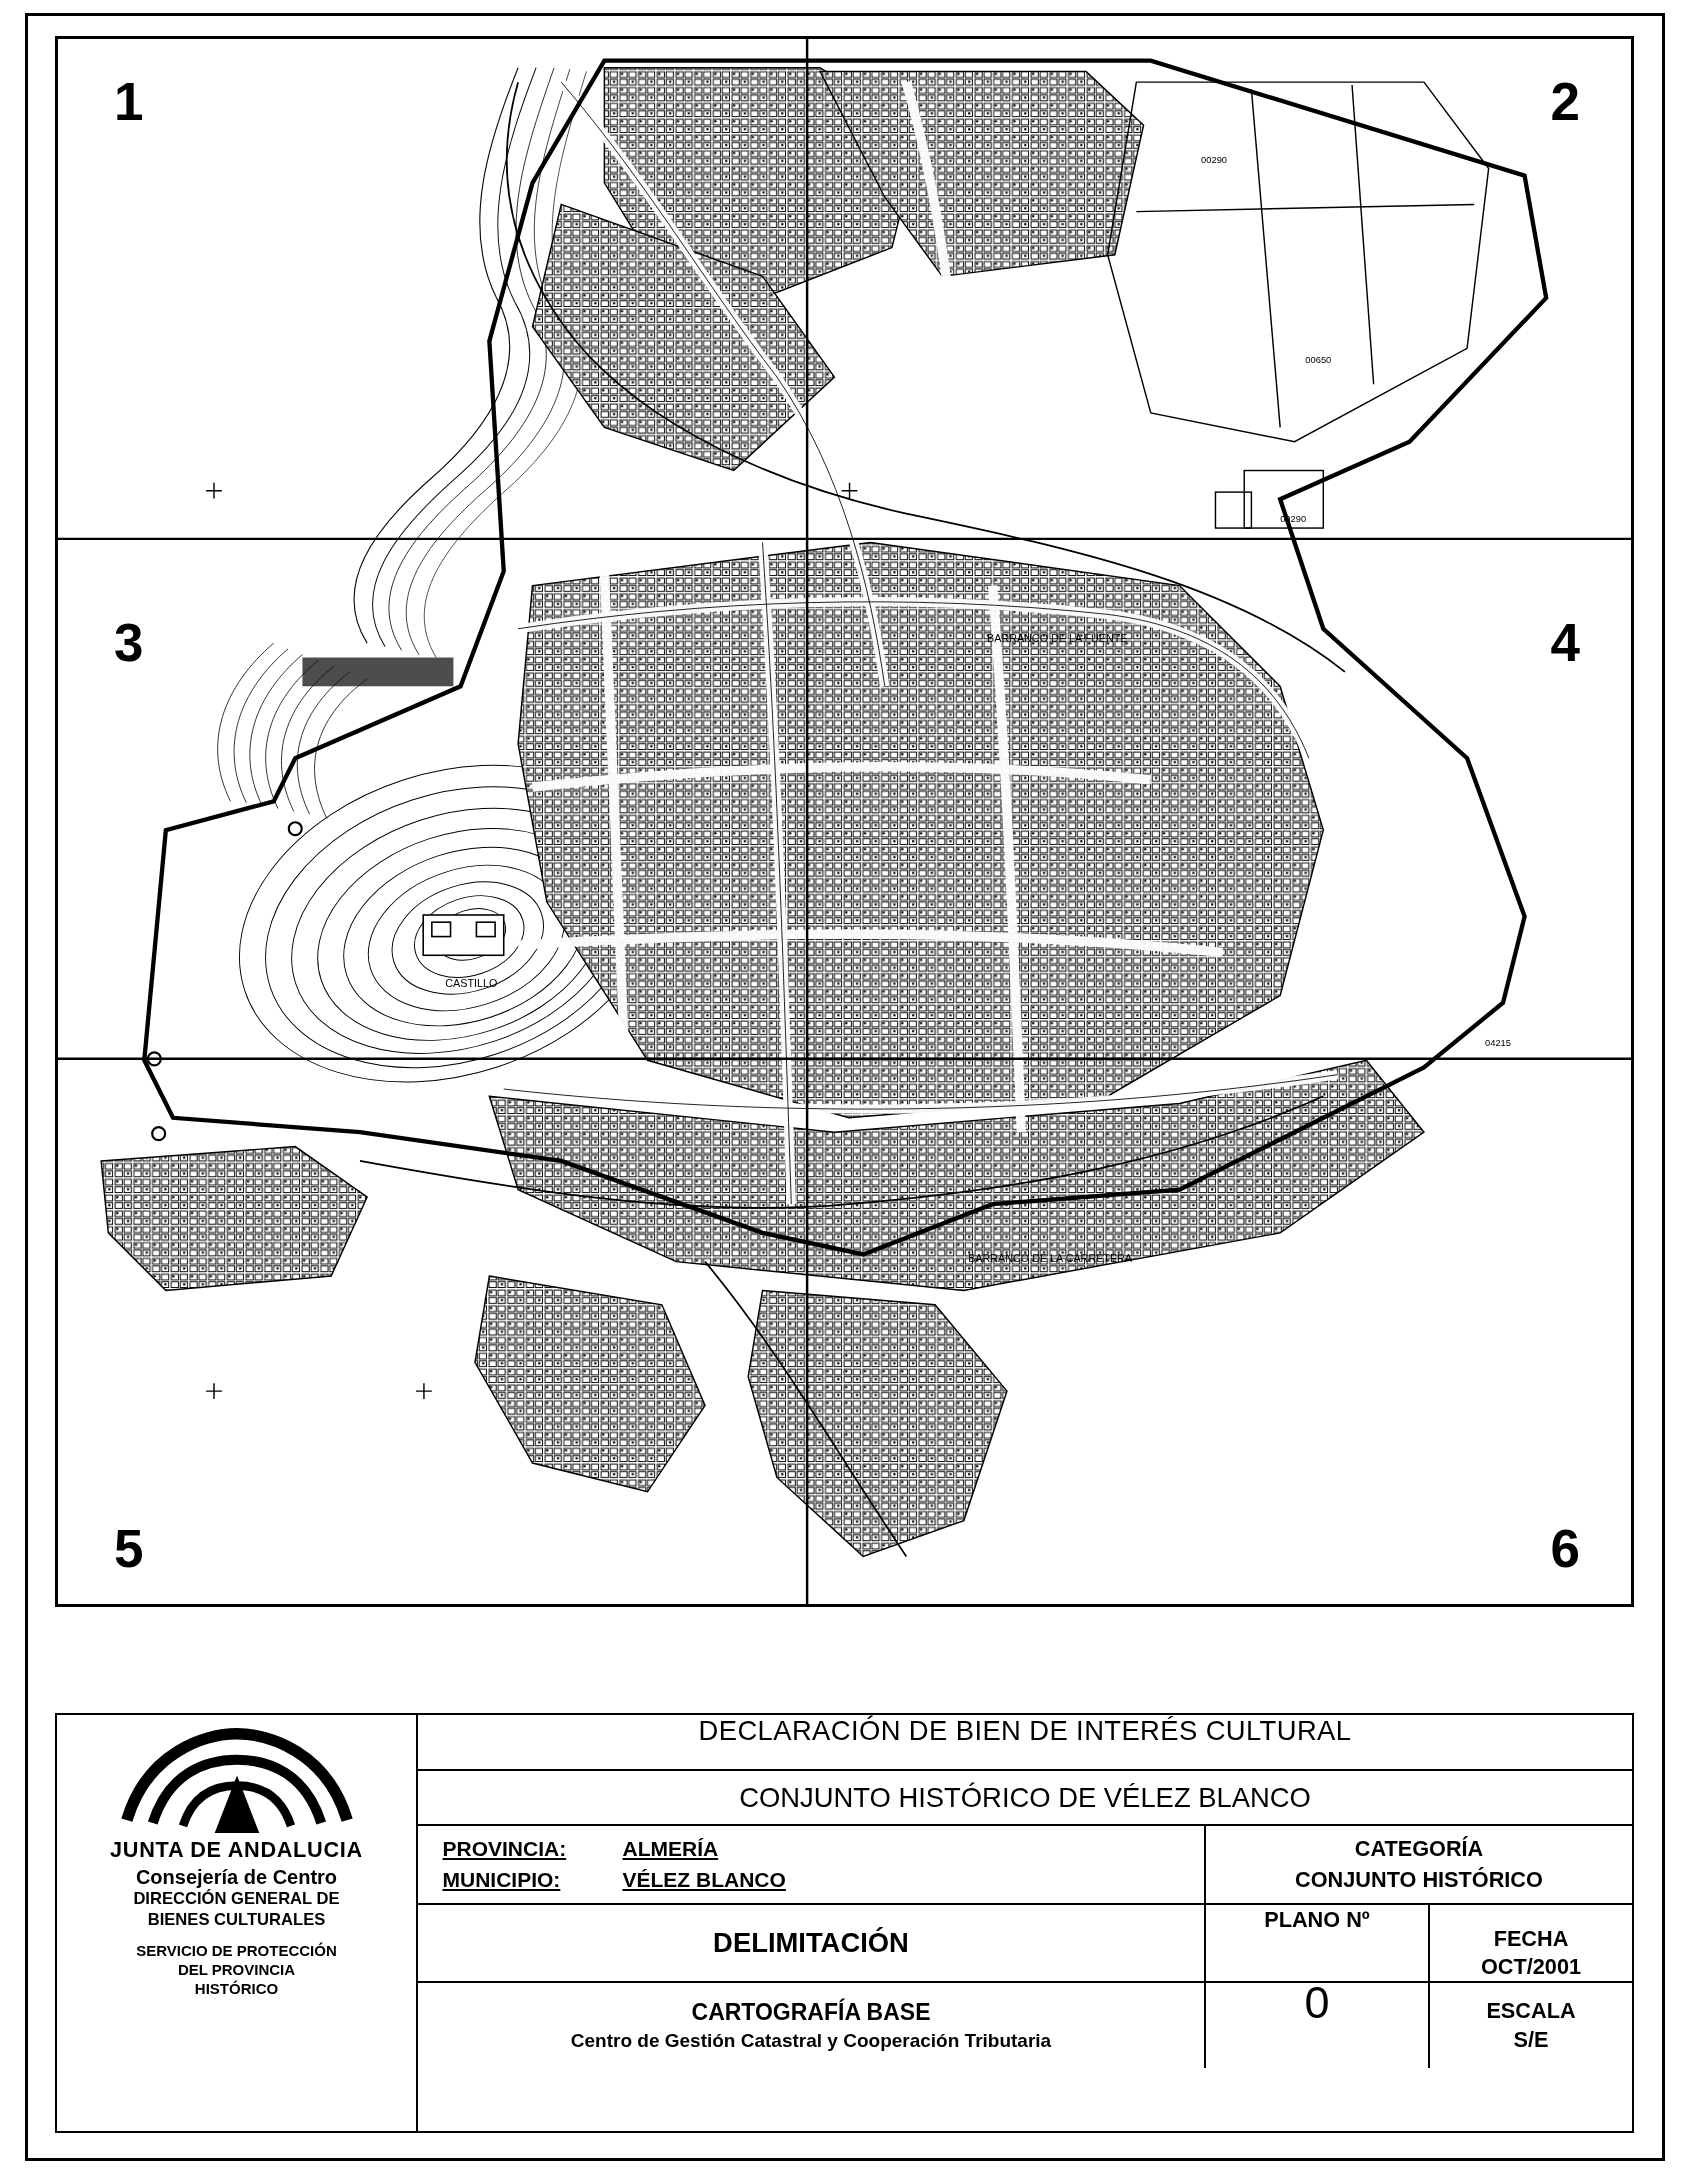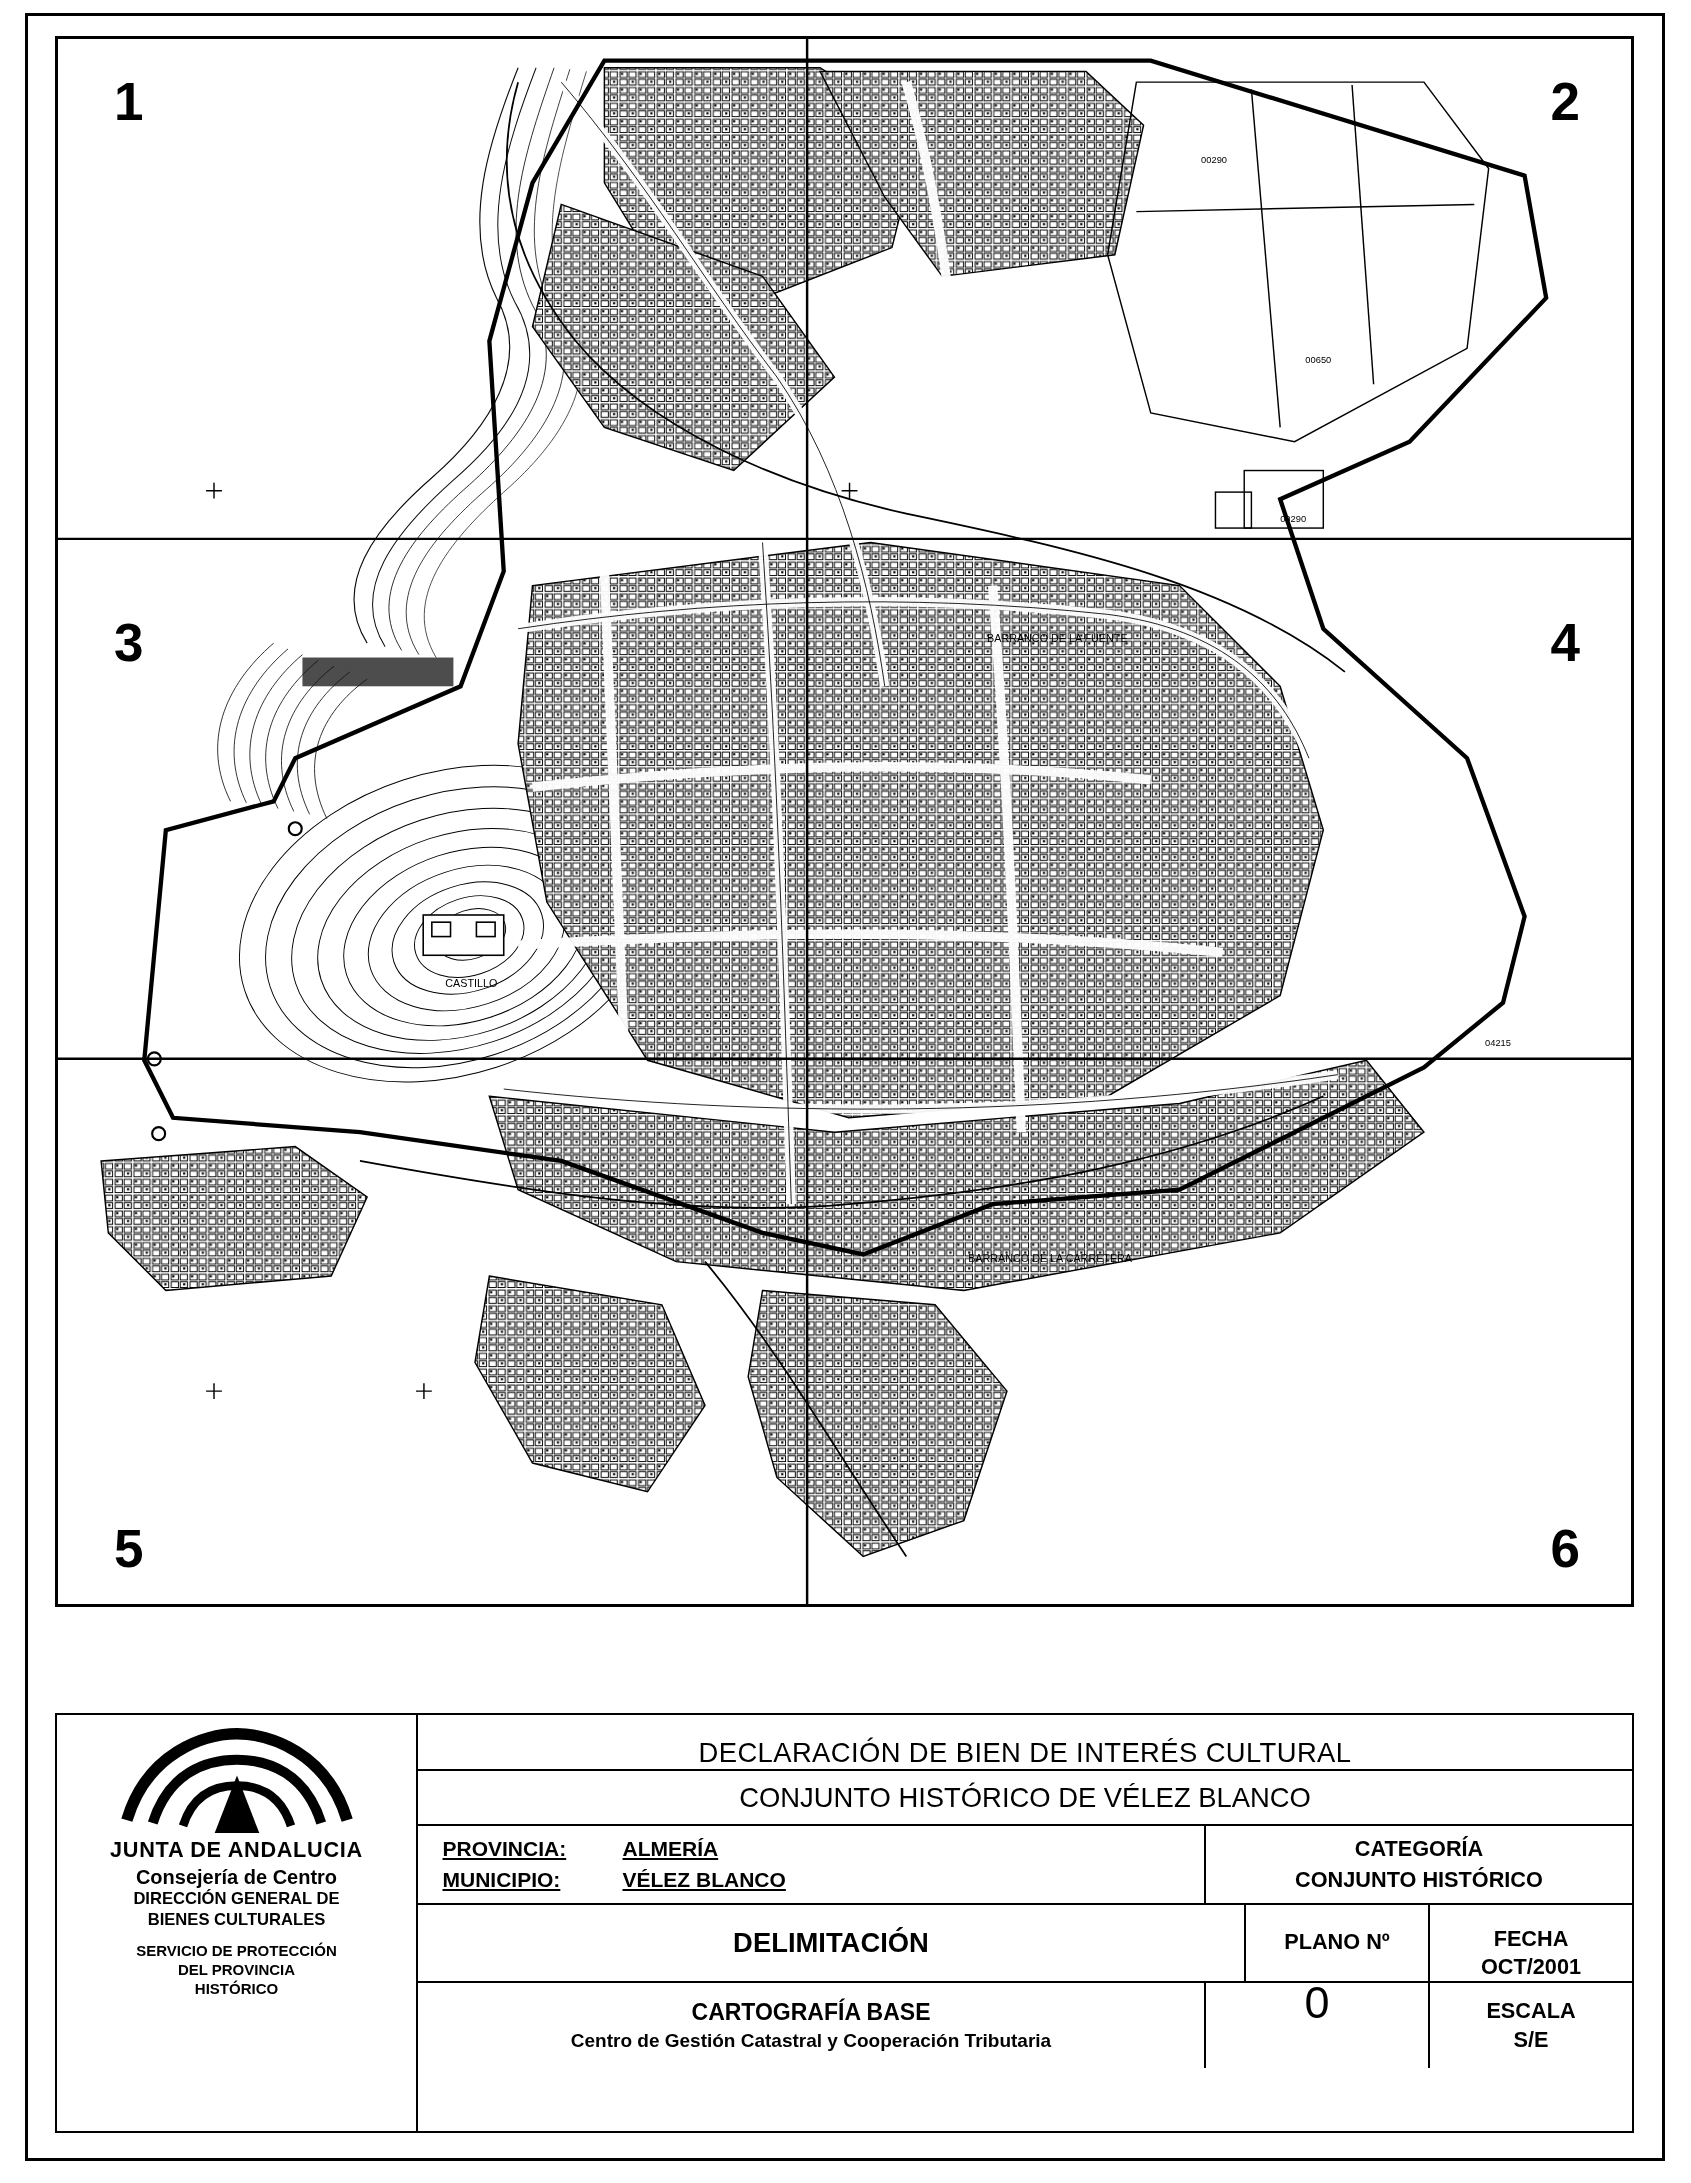--- a/index.html
+++ b/index.html
@@ -140,21 +140,21 @@
 
   .row {
     display: flex;
     box-sizing: border-box;
     border-bottom: 2.9px solid #000;
   }
   .row:last-child { border-bottom: none; }
 
   .r-title {
     height: 56px;
-    align-items: flex-end;
+    align-items: flex-start;
     justify-content: center;
   }
   .r-title .txt {
     font-size: 27.4px;
     font-weight: 400;
     letter-spacing: 0.4px;
   }
 
   .r-sub {
     height: 55px;
@@ -210,26 +210,26 @@
     align-items: center;
     justify-content: center;
     border-right: 2.9px solid #000;
     box-sizing: border-box;
   }
   .deli-main .txt {
     font-size: 27.4px;
     font-weight: 700;
   }
   .plano-cell {
-    width: 184px;
+    width: 224px;
     display: flex;
     flex-direction: column;
     align-items: center;
     justify-content: flex-start;
-    padding-top: 24px;
+    padding-top: 2px;
     border-right: 2.9px solid #000;
     box-sizing: border-box;
     font-size: 21.7px;
     font-weight: 700;
   }
   .fecha-cell {
     width: 202px;
     display: flex;
     flex-direction: column;
     align-items: center;

